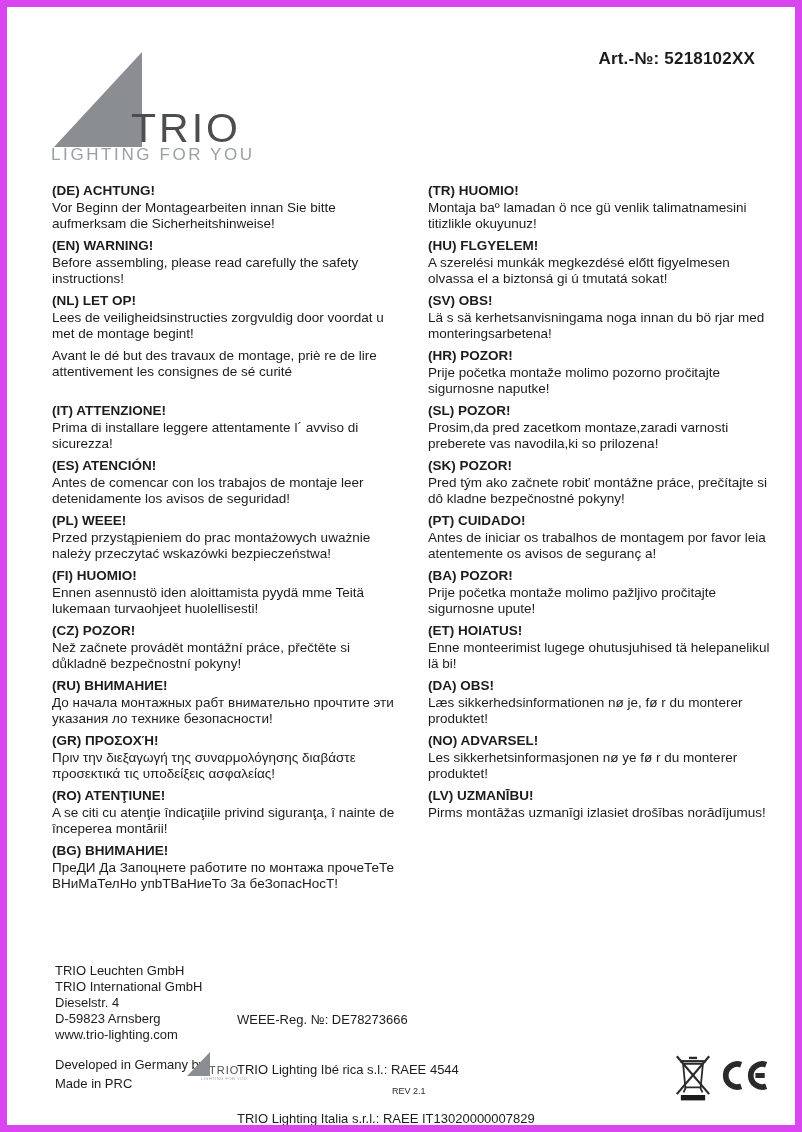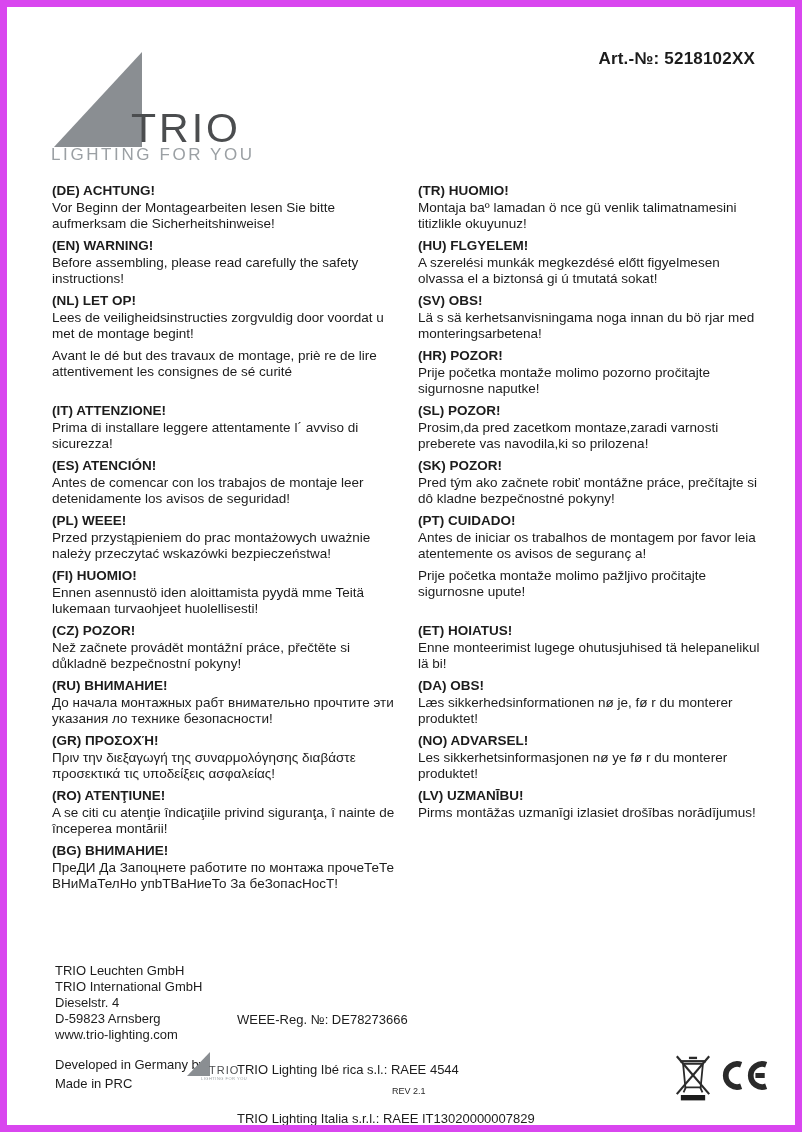--- a/index.html
+++ b/index.html
@@ -27,21 +27,21 @@
     letter-spacing:3px; line-height:1;
   }
   .logo .tagline {
     position:absolute; left:-3px; top:93px;
     font-size:17px; font-weight:300; color:#9ba0a4;
     letter-spacing:2.6px; white-space:nowrap;
   }
   
   .content {
     position:absolute; top:176px; left:45px;
-    display:flex; gap:17px;justify-content:space-between;
+    display:flex; gap:27px;justify-content:space-between;
   }
   .col { width:349px; }
   .sec { height:55px; overflow:visible; }
   .sec-h { font-size:13.5px; font-weight:bold; line-height:16px; margin:0 0 1px 0; }
   .sec-b { font-size:13.5px; line-height:16px; margin:0; }
   
   .company {
     position:absolute; left:48px; top:956px;
     font-size:13px; line-height:16px;
   }
@@ -81,21 +81,21 @@
       <polygon points="88,0 88,95 0,95" fill="#8a8e92"></polygon>
     </svg>
     <div class="word">TRIO</div>
     <div class="tagline">LIGHTING FOR YOU</div>
   </div>
 
   <div class="content">
     <div class="col">
       <div class="sec">
         <div class="sec-h">(DE) ACHTUNG!</div>
-        <div class="sec-b">Vor Beginn der Montagearbeiten lesen Sie bitte aufmerksam die Sicherheitshinweise!</div>
+        <div class="sec-b">Vor Beginn der Montagearbeiten innan Sie bitte aufmerksam die Sicherheitshinweise!</div>
       </div>
       <div class="sec">
         <div class="sec-h">(EN) WARNING!</div>
         <div class="sec-b">Before assembling, please read carefully the safety instructions!</div>
       </div>
       <div class="sec">
         <div class="sec-h">(NL) LET OP!</div>
         <div class="sec-b">Lees de veiligheidsinstructies zorgvuldig door voordat u met de montage begint!</div>
       </div>
       <div class="sec">
@@ -162,20 +162,21 @@
       </div>
       <div class="sec">
         <div class="sec-h">(SK) POZOR!</div>
         <div class="sec-b">Pred tým ako začnete robiť montážne práce, prečítajte si dô kladne bezpečnostné pokyny!</div>
       </div>
       <div class="sec">
         <div class="sec-h">(PT) CUIDADO!</div>
         <div class="sec-b">Antes de iniciar os trabalhos de montagem por favor leia atentemente os avisos de seguranç a!</div>
       </div>
       <div class="sec">
+        <div class="sec-h">(BA) POZOR!</div>
         <div class="sec-b">Prije početka montaže molimo pažljivo pročitajte sigurnosne upute!</div>
       </div>
       <div class="sec">
         <div class="sec-h">(ET) HOIATUS!</div>
         <div class="sec-b">Enne monteerimist lugege ohutusjuhised tä helepanelikul lä bi!</div>
       </div>
       <div class="sec">
         <div class="sec-h">(DA) OBS!</div>
         <div class="sec-b">Læs sikkerhedsinformationen nø je, fø r du monterer produktet!</div>
       </div>

